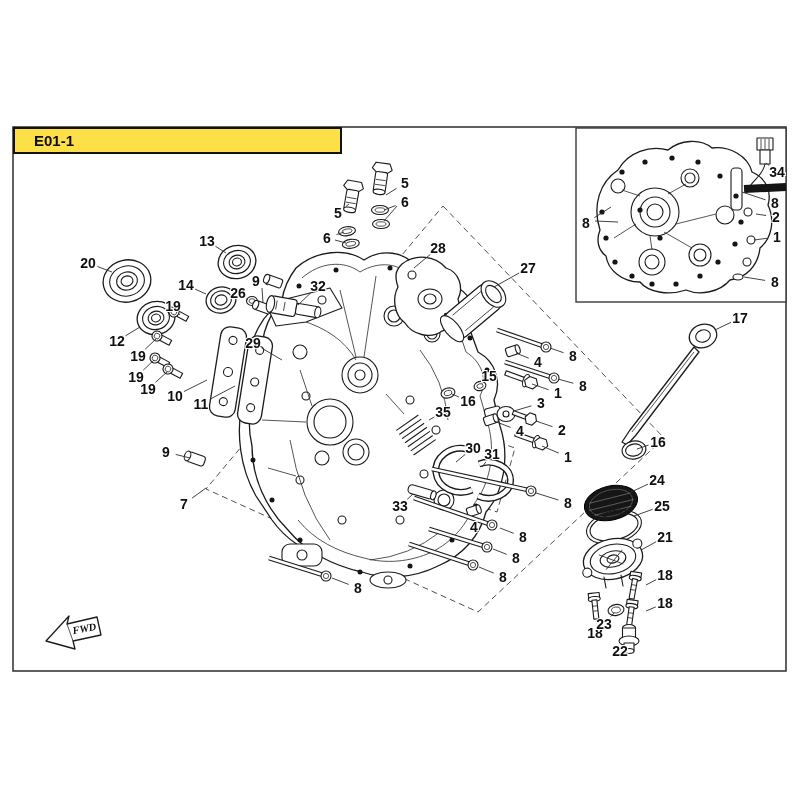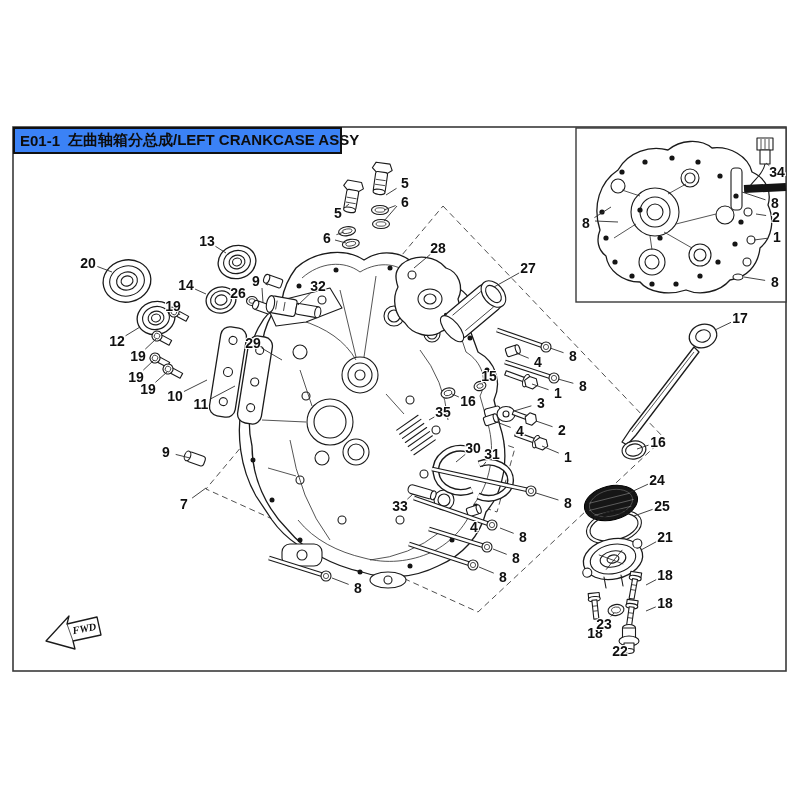--- a/index.html
+++ b/index.html
@@ -10,21 +10,21 @@
   .ln{fill:none;stroke:#1b1b1b;stroke-width:1.1;stroke-linecap:round;}
   .thin{fill:none;stroke:#2a2a2a;stroke-width:0.8;}
   .dot{fill:#151515;stroke:none;}
   .dash{fill:none;stroke:#3c3c3c;stroke-width:0.9;stroke-dasharray:6 4;}
   .shellO{fill:none;stroke:#1b1b1b;stroke-width:7;stroke-linecap:butt;}
   .shellI{fill:none;stroke:#ffffff;stroke-width:4.2;stroke-linecap:butt;}
   .boltO{stroke:#1b1b1b;stroke-width:4.8;stroke-linecap:butt;}
   .boltI{stroke:#ffffff;stroke-width:2.6;stroke-linecap:butt;}
   .leader{stroke:#2e2e2e;stroke-width:0.9;}
   .callout-num{font:700 14px "Liberation Sans",sans-serif;fill:#0f0f0f;text-anchor:middle;dominant-baseline:central;paint-order:stroke;stroke:#ffffff;stroke-width:2.2px;}
-  .title-box{position:absolute;left:13px;top:127px;width:329px;height:27px;border:2px solid #111;background:#3b82f6;display:flex;align-items:center;box-sizing:border-box;padding-left:5px;gap:8px;}
+  .title-box{position:absolute;left:13px;top:127px;width:329px;height:27px;border:2px solid #111;background:#fde047;display:flex;align-items:center;box-sizing:border-box;padding-left:19px;gap:8px;}
   .title-box span{font:700 15px "Liberation Sans",sans-serif;color:#0d0d0d;white-space:nowrap;}
   .fwd-label{font:italic 700 10.5px "Liberation Serif",serif;fill:#111;text-anchor:middle;}
 </style>
 </head>
 <body>
 
 <div class="stage">
 <svg width="800" height="800" viewBox="0 0 800 800">
 
   <rect x="13" y="127" width="773" height="544" fill="#fff" stroke="#3a3a3a" stroke-width="1.6"></rect>
@@ -693,15 +693,14 @@
         </g>
         <line x1="595" y1="221" x2="618" y2="222" class="leader"></line>
         <line x1="397" y1="206" x2="384" y2="221" class="leader"></line>
         <line x1="335" y1="240" x2="346" y2="243" class="leader"></line>
         <line x1="262" y1="288" x2="263" y2="303" class="leader"></line>
       </g>
 </svg>
 
 <div class="title-box">
   <span>E01-1</span>
-  <span>左曲轴箱分总成/LEFT CRANKCASE ASSY</span>
 </div>
 </div>
 
 </body></html>

